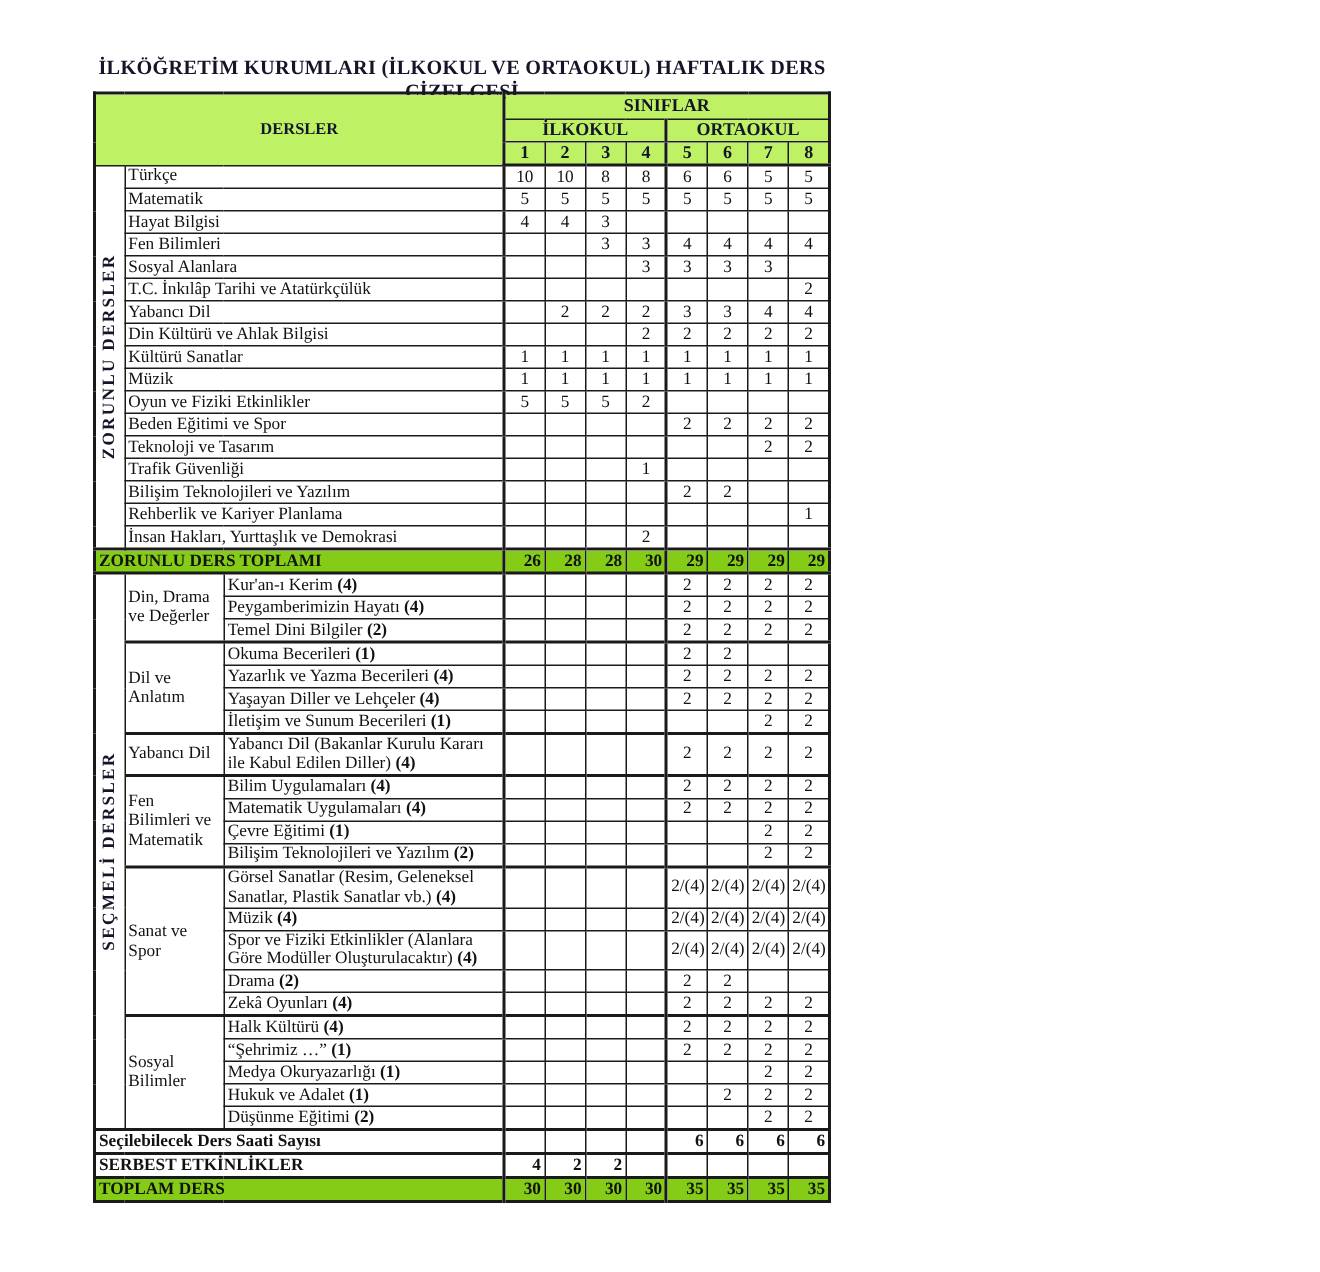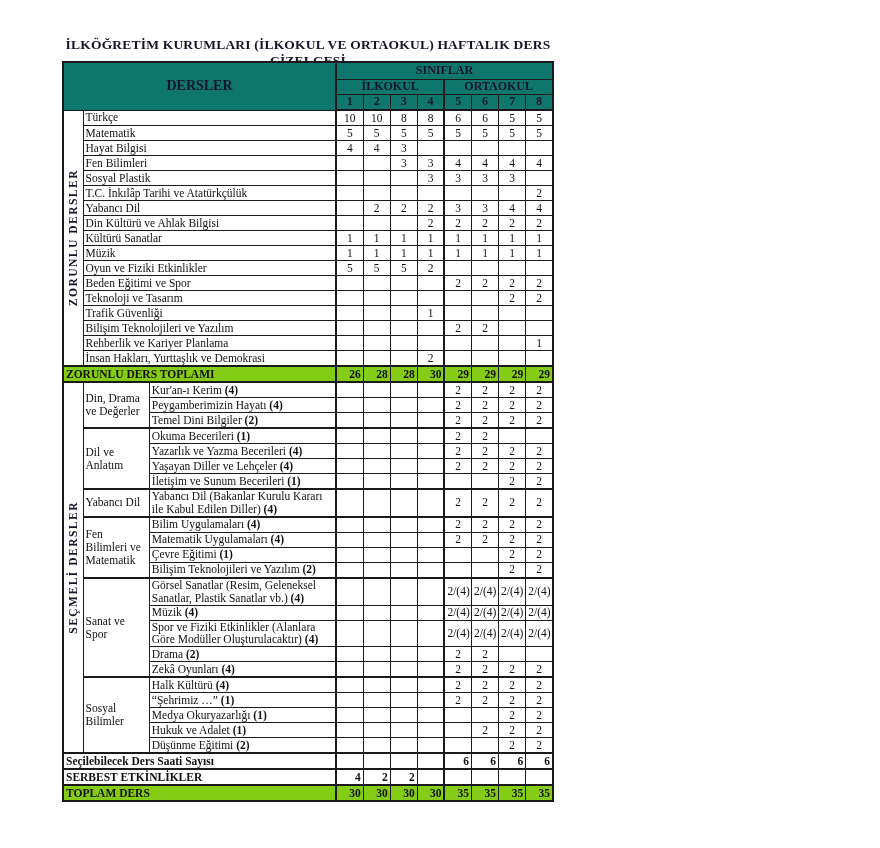--- a/index.html
+++ b/index.html
@@ -4,21 +4,21 @@
 <style>
   html,body{margin:0;padding:0;background:#fff;}
   .sheet{position:relative;width:880px;height:848px;background:#ffffff;overflow:hidden;
          font-family:Liberation Serif, serif;color:#111;}
   .title{position:absolute;top:37px;left:58px;width:500px;text-align:center;
          font-weight:bold;font-size:13.5px;letter-spacing:.2px;color:#15152a;}
   table.sched{position:absolute;top:61px;left:62px;border-collapse:collapse;table-layout:fixed;
         width:492px;border:2.5px solid #1a1a1a;font-size:11.5px;}
   .sched th,.sched td{border:1px solid #1a1a1a;padding:0 2px;line-height:1.12;height:14px;
         overflow:hidden;}
-  .sched thead th{background:#0f766e;font-weight:bold;font-size:12px;color:#15152a;text-align:center;}
+  .sched thead th{background:#bef264;font-weight:bold;font-size:12px;color:#15152a;text-align:center;}
   .sched thead tr.grades th{border-bottom:2px solid #1a1a1a;height:14px;}
   .sched thead tr:first-child th{height:16px;}
   .v{text-align:center;}
   .b1{border-left:2px solid #1a1a1a !important;}
   .b5{border-left:2px solid #1a1a1a !important;}
   .bt2 td{border-top:2px solid #1a1a1a;}
   .bold{font-weight:bold;text-align:right;}
   .hlrow td{background:#84cc16;}
   .course{text-align:left;padding:1px 2px 1px 4px;}
   .group{text-align:left;padding:1px 2px 1px 4px;font-size:11.5px;}
@@ -41,21 +41,21 @@
         <col style="width:27px">
         <col style="width:27px">
         <col style="width:27px">
       <col style="width:27px">
         <col style="width:27px">
         <col style="width:27px">
         <col style="width:27px">
     </colgroup>
     <thead>
       <tr>
-        <th colspan="3" rowspan="3" style="font-size:14px">DERSLER</th>
+        <th colspan="3" rowspan="3" style="font-size:11px">DERSLER</th>
         <th colspan="8" class="b1">SINIFLAR</th>
       </tr>
       <tr>
         <th colspan="4" class="b1">İLKOKUL</th>
         <th colspan="4" class="b5">ORTAOKUL</th>
       </tr>
       <tr class="grades" id="grade-row">
           <th class="v b1">1</th>
           <th class="v">2</th>
           <th class="v">3</th>
@@ -108,21 +108,21 @@
           <td class="v b1"></td>
           <td class="v"></td>
           <td class="v">3</td>
           <td class="v">3</td>
           <td class="v b5">4</td>
           <td class="v">4</td>
           <td class="v">4</td>
           <td class="v">4</td>
         </tr>
         <tr>
-          <td class="course" colspan="2">Sosyal Plastik</td>
+          <td class="course" colspan="2">Sosyal Alanlara</td>
           <td class="v b1"></td>
           <td class="v"></td>
           <td class="v"></td>
           <td class="v">3</td>
           <td class="v b5">3</td>
           <td class="v">3</td>
           <td class="v">3</td>
           <td class="v"></td>
         </tr>
         <tr>

